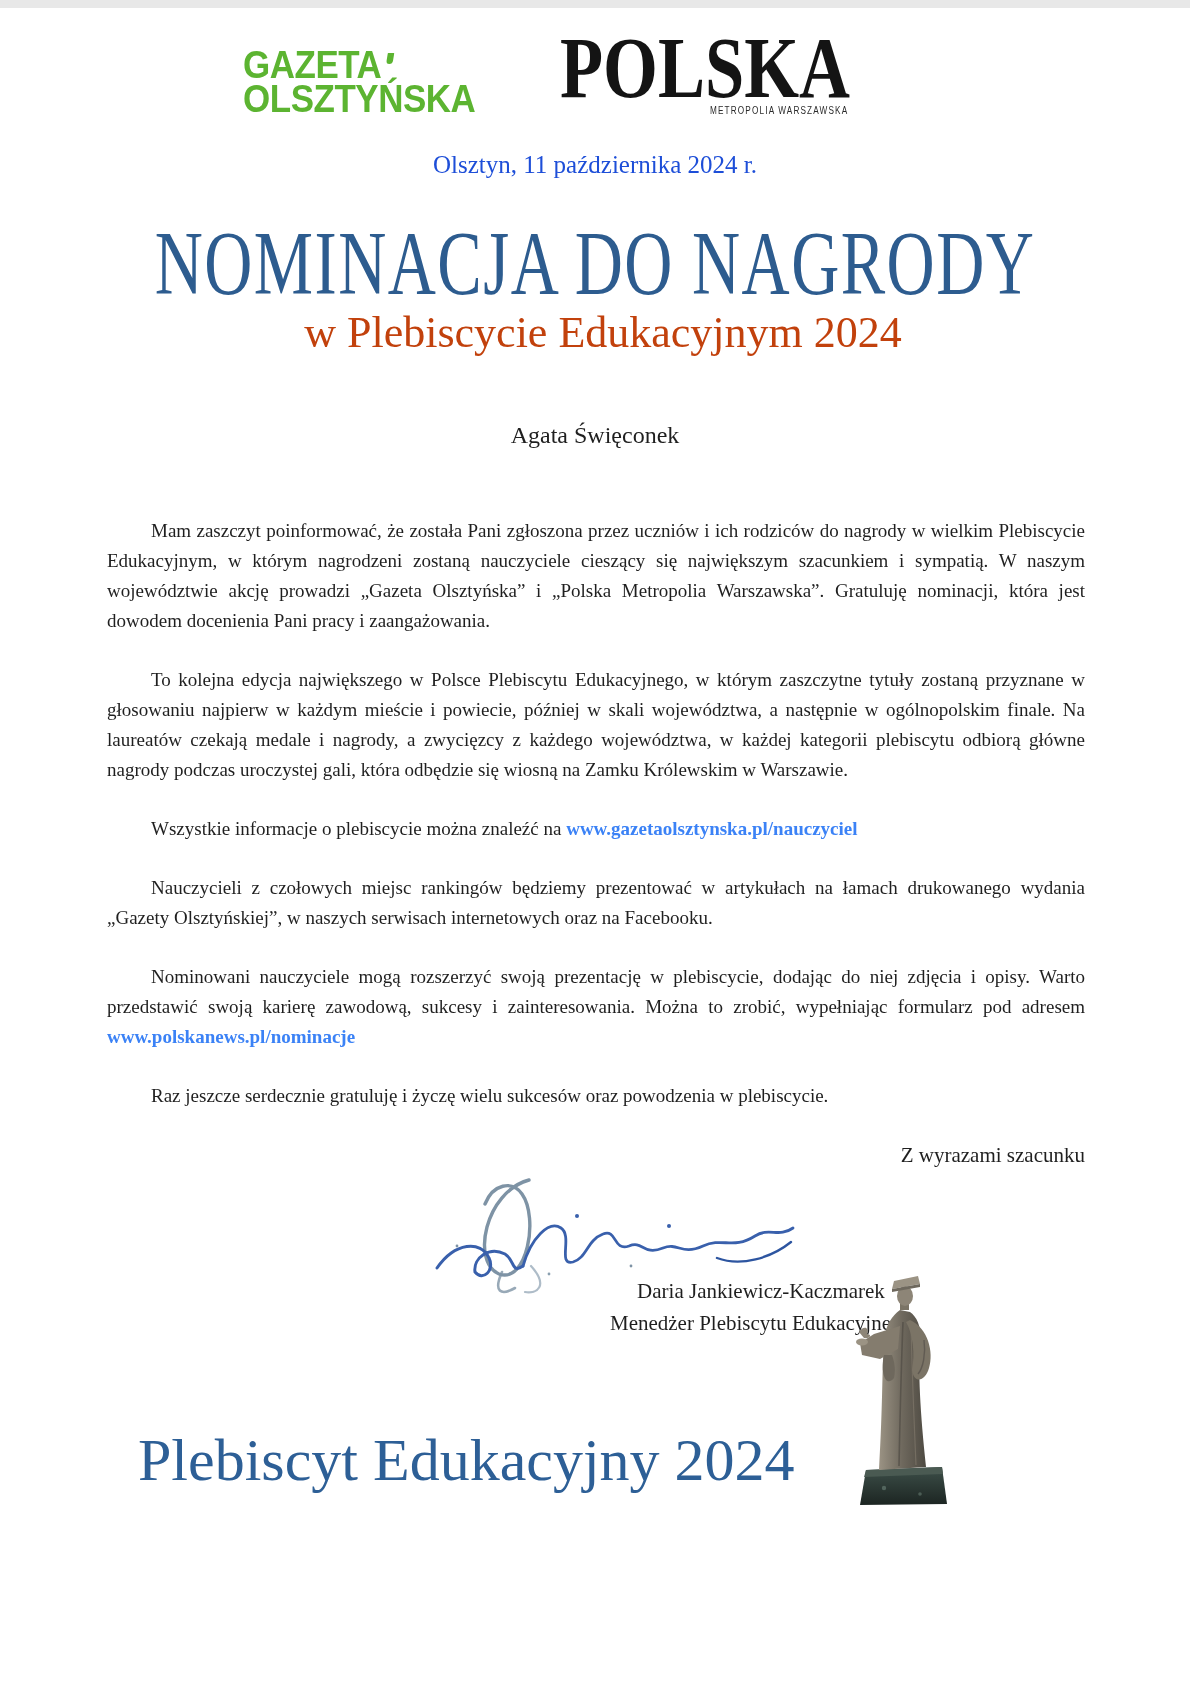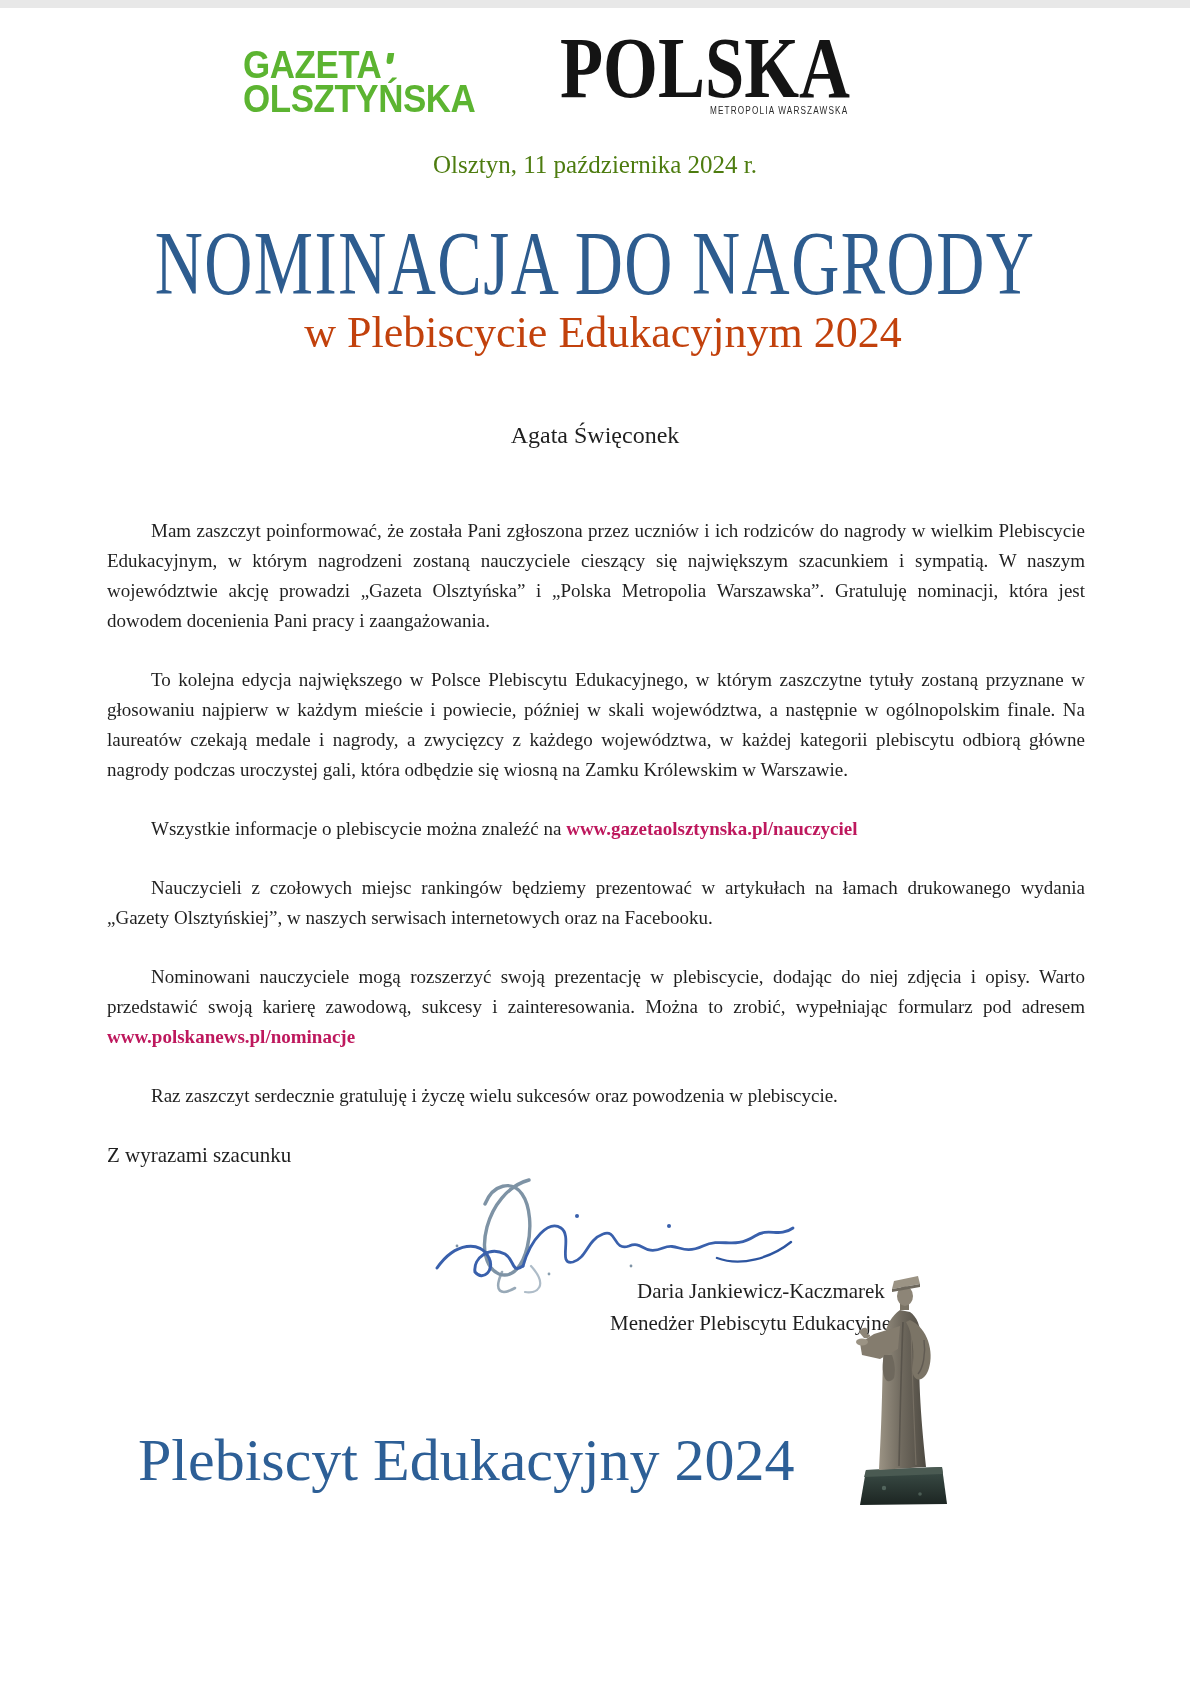--- a/index.html
+++ b/index.html
@@ -39,21 +39,21 @@
   .polska-sub{
     display:block;text-align:right;
     font-family:"Liberation Sans", sans-serif;
     font-weight:normal;font-size:10px;line-height:10px;
     letter-spacing:1.4px;color:#2a2a2a;
     margin-top:-6px;padding-right:2px;
   }
   
   .dateline{
     position:absolute;top:143px;left:0;width:100%;
-    text-align:center;font-size:25px;color:#4d7c0f;
+    text-align:center;font-size:25px;color:#1d4ed8;
   }
   .title{
     position:absolute;top:208px;left:0;width:100%;
     text-align:center;
     font-size:90px;line-height:96px;
     color:#2d5c8f;
     transform:scaleX(0.74);transform-origin:50% 50%;
     white-space:nowrap;
     letter-spacing:2px;
   }
@@ -68,24 +68,24 @@
     text-align:center;font-size:24px;line-height:29px;color:#1f1f1f;
   }
   
   .body{
     position:absolute;top:508px;left:107px;right:105px;
     font-size:19px;line-height:30px;
     text-align:justify;
   }
   .body p{margin:0 0 29px 0;text-indent:44px;}
   .lnk{
-    font-weight:bold;color:#be185d;text-decoration:none;cursor:pointer;
+    font-weight:bold;color:#3b82f6;text-decoration:none;cursor:pointer;
   }
   .closing{
-    text-align:left;text-indent:0 !important;
+    text-align:right;text-indent:0 !important;
     font-size:21px;margin-bottom:0 !important;
   }
   .sig-wrap{
     text-align:center;margin:0px 0 -30px 0;
   }
   .signer{
     margin-left:330px;
     font-size:21px;line-height:32px;
     text-align:center;
   }
@@ -125,21 +125,21 @@
   <div class="salutation">
     <div>Agata Święconek</div>
   </div>
 
   <div class="body">
     <p><span>Mam zaszczyt poinformować, że została Pani zgłoszona przez uczniów i ich rodziców do nagrody w wielkim Plebiscycie Edukacyjnym, w którym nagrodzeni zostaną nauczyciele cieszący się największym szacunkiem i sympatią. W naszym województwie akcję prowadzi „Gazeta Olsztyńska” i „Polska Metropolia Warszawska”. Gratuluję nominacji, która jest dowodem docenienia Pani pracy i zaangażowania.</span></p>
     <p><span>To kolejna edycja największego w Polsce Plebiscytu Edukacyjnego, w którym zaszczytne tytuły zostaną przyznane w głosowaniu najpierw w każdym mieście i powiecie, później w skali województwa, a następnie w ogólnopolskim finale. Na laureatów czekają medale i nagrody, a zwycięzcy z każdego województwa, w każdej kategorii plebiscytu odbiorą główne nagrody podczas uroczystej gali, która odbędzie się wiosną na Zamku Królewskim w Warszawie.</span></p>
     <p><span>Wszystkie informacje o plebiscycie można znaleźć na </span><a class="lnk">www.gazetaolsztynska.pl/nauczyciel</a></p>
     <p><span>Nauczycieli z czołowych miejsc rankingów będziemy prezentować w artykułach na łamach drukowanego wydania „Gazety Olsztyńskiej”, w naszych serwisach internetowych oraz na Facebooku.</span></p>
     <p><span>Nominowani nauczyciele mogą rozszerzyć swoją prezentację w plebiscycie, dodając do niej zdjęcia i opisy. Warto przedstawić swoją karierę zawodową, sukcesy i zainteresowania. Można to zrobić, wypełniając formularz pod adresem </span><a class="lnk">www.polskanews.pl/nominacje</a></p>
-    <p><span>Raz zaszczyt serdecznie gratuluję i życzę wielu sukcesów oraz powodzenia w plebiscycie.</span></p>
+    <p><span>Raz jeszcze serdecznie gratuluję i życzę wielu sukcesów oraz powodzenia w plebiscycie.</span></p>
 
     <p class="closing">Z wyrazami szacunku</p>
 
     <div class="sig-wrap">
       <svg width="430" height="126" viewBox="0 0 430 126">
         <g fill="none" stroke-linecap="round" stroke-linejoin="round">
           <path d="M148,10 C104,22 90,92 118,104 C146,114 158,48 141,24 C131,10 112,14 104,34" stroke="#7e93a5" stroke-width="3.4"></path>
           <path d="M121,102 C112,122 120,126 134,118" stroke="#7e93a5" stroke-width="2.6" opacity="0.8"></path>
           <path d="M150,96 C168,116 156,124 144,122" stroke="#8ba0b0" stroke-width="2.2" opacity="0.7"></path>
           <path d="M56,98 C74,72 100,70 108,88 C114,100 102,112 94,102 C92,88 108,76 124,84 C134,90 130,104 142,96" stroke="#3960ac" stroke-width="3"></path>

